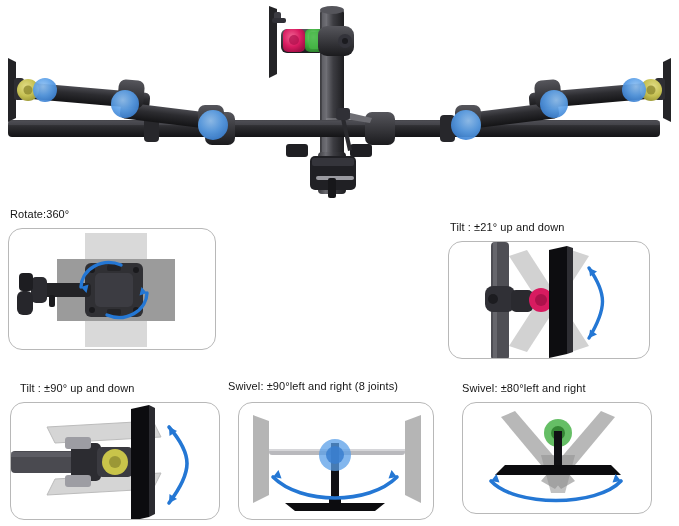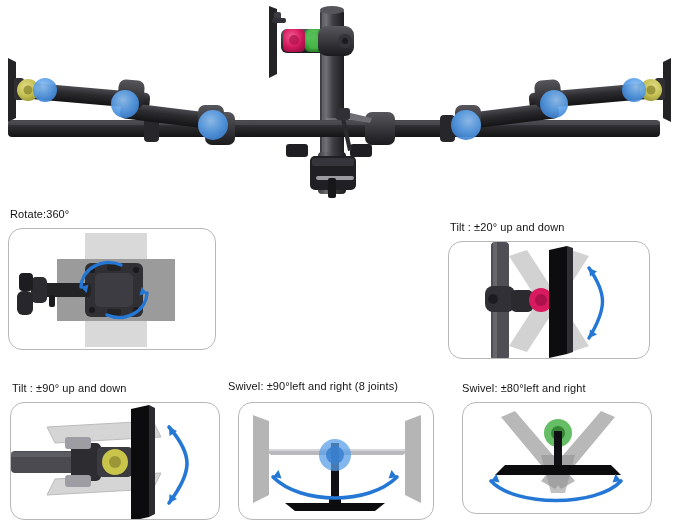--- a/index.html
+++ b/index.html
@@ -43,21 +43,21 @@
   }
   .panel-box svg { display: block; }
 
   
   #label-rotate360    { left: 10px;  top: 208px; }
   #panel-rotate360    { left: 8px;   top: 228px;  width: 208px; height: 122px; }
 
   #label-tilt45       { left: 450px; top: 221px; }
   #panel-tilt45       { left: 448px; top: 241px;  width: 202px; height: 118px; }
 
-  #label-tilt90       { left: 12px;  top: 382px; }
+  #label-tilt90       { left: 20px;  top: 382px; }
   #panel-tilt90       { left: 10px;  top: 402px;  width: 210px; height: 118px; }
 
   #label-swivel90     { left: 228px; top: 380px; }
   #panel-swivel90     { left: 238px; top: 402px;  width: 196px; height: 118px; }
 
   #label-swivel45     { left: 462px; top: 382px; }
   #panel-swivel45     { left: 462px; top: 402px;  width: 190px; height: 112px; }
 </style>
 </head>
 <body>
@@ -218,21 +218,21 @@
 
     <g fill="none" stroke="#2477d4" stroke-width="3.4" stroke-linecap="round">
       <path d="M72 58 A28 25 0 0 1 112 36"></path>
       <path d="M138 64 A28 25 0 0 1 98 86"></path>
     </g>
     <path d="M72 58 l7.5 -2.5 l-2 8.5 z" fill="#2477d4"></path>
     <path d="M138 64 l-7.5 2.5 l2 -8.5 z" fill="#2477d4"></path>
   </svg>
 </div>
 
-<div class="panel-label" id="label-tilt45">Tilt : ±20° up and down</div>
+<div class="panel-label" id="label-tilt45">Tilt : ±21° up and down</div>
 <div class="panel-box" id="panel-tilt45">
   <svg width="202" height="118" viewBox="0 0 202 118" xmlns="http://www.w3.org/2000/svg" aria-hidden="true">
 
     <g fill="#d2d2d2">
       <path d="M60 14 L78 8 L140 104 L122 110 Z"></path>
       <path d="M122 8 L140 14 L78 110 L60 104 Z"></path>
     </g>
 
     <rect x="42" y="0" width="18" height="118" rx="4" fill="#4e4e54"></rect>
     <rect x="44" y="0" width="4" height="118" fill="#7d7d84" opacity="0.5"></rect>

